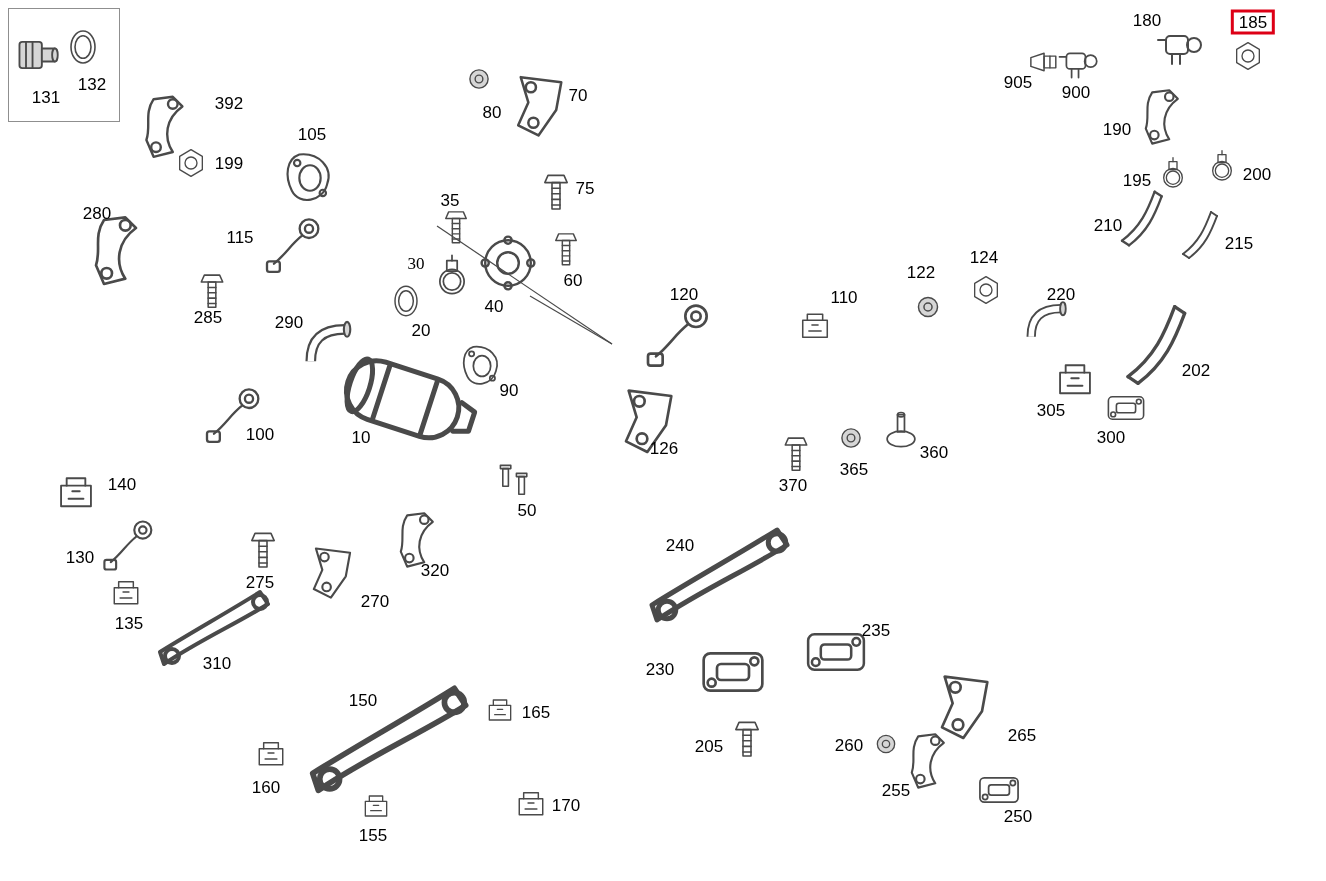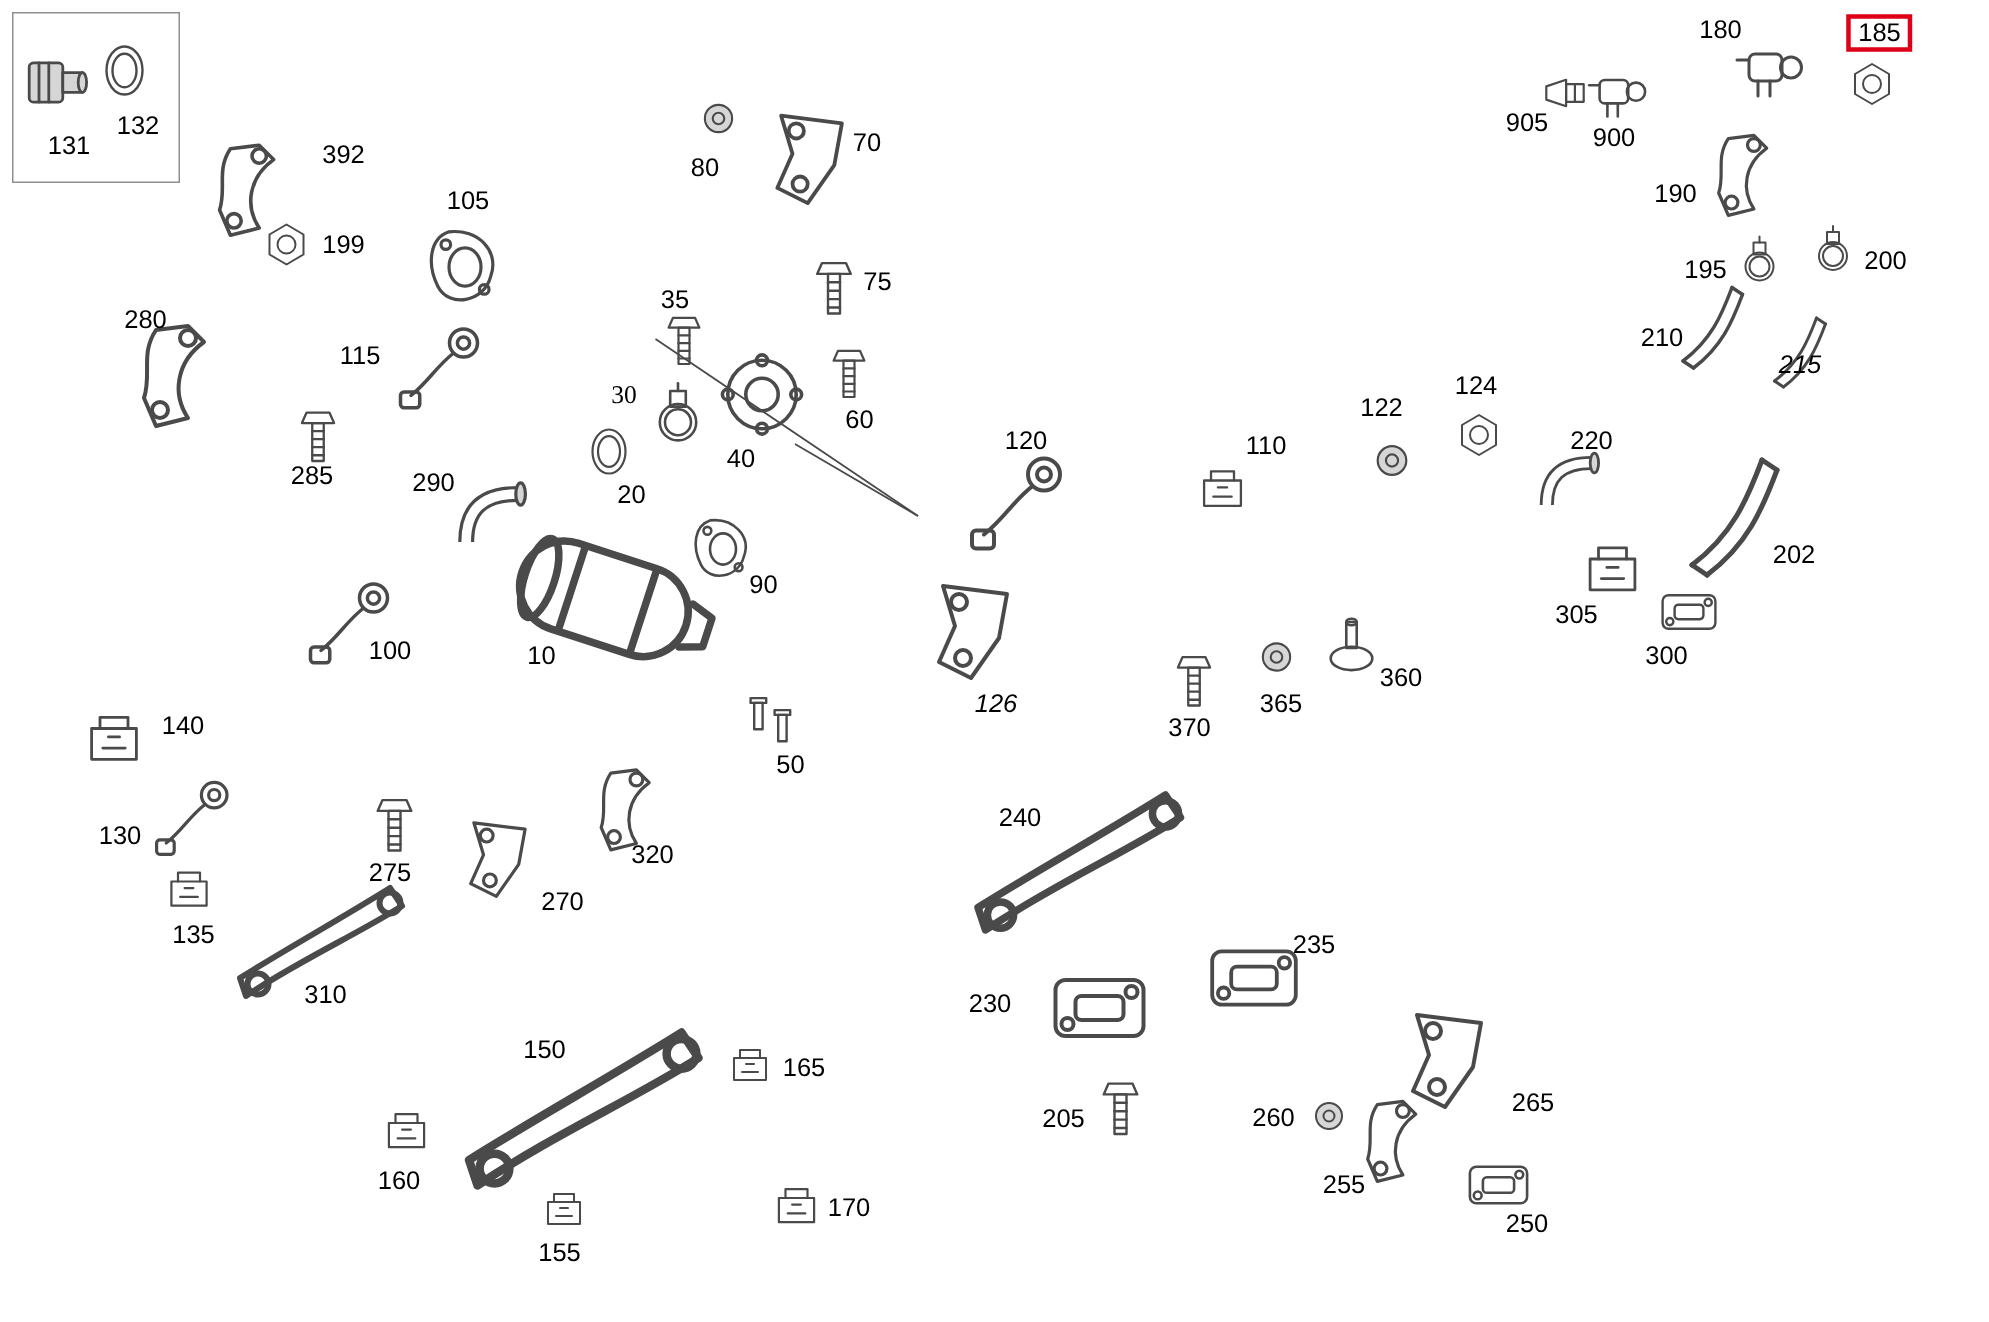--- a/index.html
+++ b/index.html
@@ -195,21 +195,21 @@
         <use href="#shape-nut" xlink:href="#shape-nut"></use>
       </svg>
       <div class="part-label" style="left: 229px; top: 163px;">199</div>
       <svg viewBox="0 0 60 60" class="sketch" style="left: 278px; top: 146px; width: 64px; height: 64px;">
         <use href="#shape-gasket" xlink:href="#shape-gasket"></use>
       </svg>
       <div class="part-label" style="left: 312px; top: 134px;">105</div>
       <svg viewBox="0 0 60 60" class="sketch" style="left: 458px; top: 58px; width: 42px; height: 42px;">
         <use href="#shape-grommet" xlink:href="#shape-grommet"></use>
       </svg>
-      <div class="part-label" style="left: 470px; top: 112px;">80</div>
+      <div class="part-label" style="left: 492px; top: 112px;">80</div>
       <svg viewBox="0 0 60 60" class="sketch" style="left: 503px; top: 67px; width: 76px; height: 76px;">
         <use href="#shape-bracket2" xlink:href="#shape-bracket2"></use>
       </svg>
       <div class="part-label" style="left: 578px; top: 95px;">70</div>
       <svg viewBox="0 0 60 60" class="sketch" style="left: 532px; top: 169px; width: 48px; height: 48px;">
         <use href="#shape-bolt" xlink:href="#shape-bolt"></use>
       </svg>
       <div class="part-label" style="left: 585px; top: 188px;">75</div>
       <svg viewBox="0 0 60 60" class="sketch" style="left: 434px; top: 206px; width: 44px; height: 44px;">
         <use href="#shape-bolt" xlink:href="#shape-bolt"></use>
@@ -259,21 +259,21 @@
         <use href="#shape-converter" xlink:href="#shape-converter"></use>
       </svg>
       <div class="part-label" style="left: 361px; top: 437px;">10</div>
       <svg viewBox="0 0 60 60" class="sketch" style="left: 640px; top: 295px; width: 80px; height: 80px;">
         <use href="#shape-sensor" xlink:href="#shape-sensor"></use>
       </svg>
       <div class="part-label" style="left: 684px; top: 294px;">120</div>
       <svg viewBox="0 0 60 60" class="sketch" style="left: 610px; top: 380px; width: 80px; height: 80px;">
         <use href="#shape-bracket2" xlink:href="#shape-bracket2"></use>
       </svg>
-      <div class="part-label" style="left: 664px; top: 469px; font-style: italic;">126</div>
+      <div class="part-label" style="left: 664px; top: 448px;">126</div>
       <svg viewBox="0 0 60 60" class="sketch" style="left: 792px; top: 305px; width: 46px; height: 46px;">
         <use href="#shape-clip" xlink:href="#shape-clip"></use>
       </svg>
       <div class="part-label" style="left: 844px; top: 297px;">110</div>
       <svg viewBox="0 0 60 60" class="sketch" style="left: 906px; top: 285px; width: 44px; height: 44px;">
         <use href="#shape-grommet" xlink:href="#shape-grommet"></use>
       </svg>
       <div class="part-label" style="left: 921px; top: 272px;">122</div>
       <svg viewBox="0 0 60 60" class="sketch" style="left: 966px; top: 270px; width: 40px; height: 40px;">
         <use href="#shape-nut" xlink:href="#shape-nut"></use>
@@ -307,21 +307,21 @@
         <use href="#shape-clamp" xlink:href="#shape-clamp"></use>
       </svg>
       <div class="part-label" style="left: 1257px; top: 174px;">200</div>
       <svg viewBox="0 0 60 60" class="sketch" style="left: 1115px; top: 180px; width: 70px; height: 70px;">
         <use href="#shape-pipe" xlink:href="#shape-pipe"></use>
       </svg>
       <div class="part-label" style="left: 1108px; top: 225px;">210</div>
       <svg viewBox="0 0 60 60" class="sketch" style="left: 1177px; top: 202px; width: 60px; height: 60px;">
         <use href="#shape-pipe" xlink:href="#shape-pipe"></use>
       </svg>
-      <div class="part-label" style="left: 1200px; top: 243px; font-style: italic;">215</div>
+      <div class="part-label" style="left: 1239px; top: 243px;">215</div>
       <svg viewBox="0 0 60 60" class="sketch" style="left: 1020px; top: 290px; width: 56px; height: 56px;">
         <use href="#shape-elbow" xlink:href="#shape-elbow"></use>
       </svg>
       <div class="part-label" style="left: 1061px; top: 294px;">220</div>
       <svg viewBox="0 0 60 60" class="sketch" style="left: 1118px; top: 290px; width: 100px; height: 100px;">
         <use href="#shape-pipe" xlink:href="#shape-pipe"></use>
       </svg>
       <div class="part-label" style="left: 1196px; top: 370px;">202</div>
       <svg viewBox="0 0 60 60" class="sketch" style="left: 1047px; top: 354px; width: 56px; height: 56px;">
         <use href="#shape-clip" xlink:href="#shape-clip"></use>

